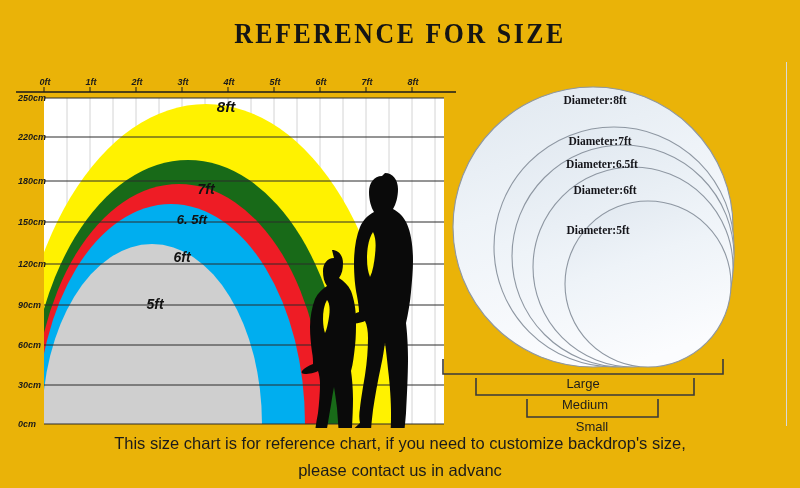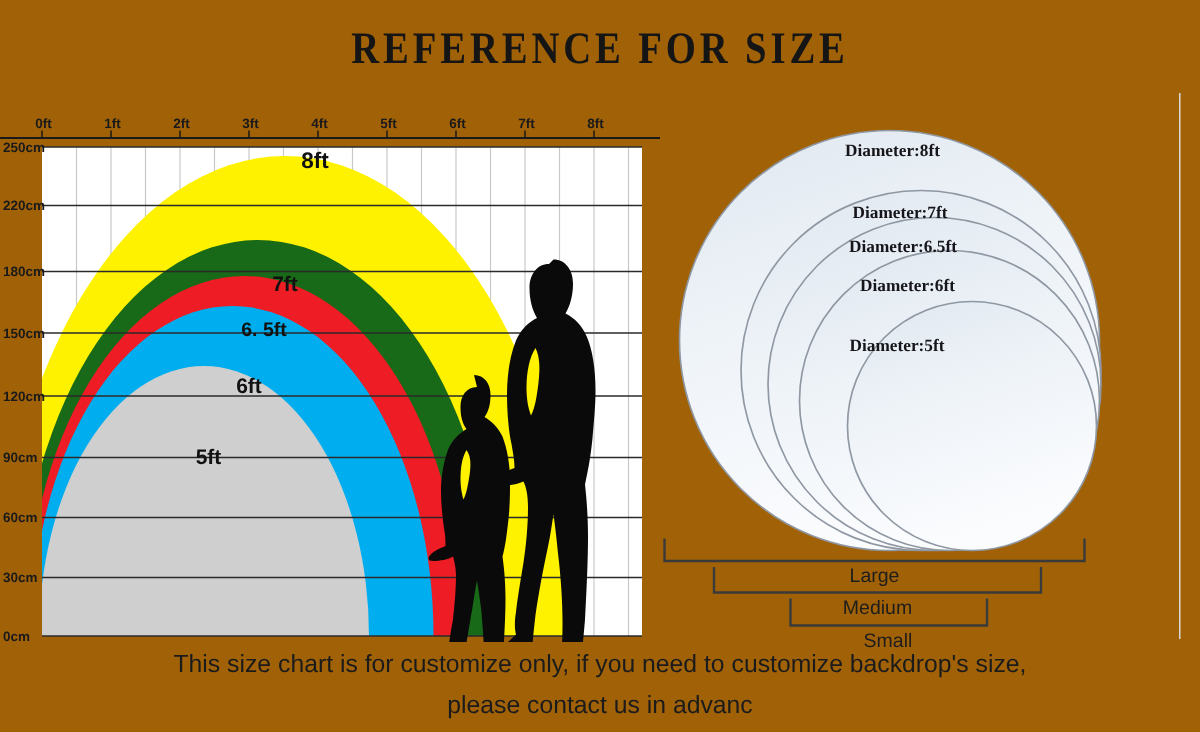--- a/index.html
+++ b/index.html
@@ -8,21 +8,21 @@
     padding: 0;
     background: #ffffff;
   }
   body {
     font-family: "Liberation Sans", sans-serif;
   }
   #page {
     position: relative;
     width: 800px;
     height: 488px;
-    background: #a16207;
+    background: #eab308;
     overflow: hidden;
   }
 
   
   #title {
     position: absolute;
     left: 0;
     top: 16px;
     width: 800px;
     text-align: center;
@@ -31,24 +31,25 @@
     font-weight: 700;
     letter-spacing: 3px;
     color: #151515;
     transform: scaleX(0.86);
     white-space: nowrap;
   }
 
   
   #left-chart {
     position: absolute;
-    left: 0;
+    left: 16px;
     top: 72px;
     width: 440px;
     height: 356px;
+    font-style: italic;
   }
   #left-chart svg { display: block; }
 
   .ylabel {
     font-family: "Liberation Sans", sans-serif;
     font-size: 9px;
     font-weight: 700;
     fill: #1a1a1a;
   }
   .xlabel {
@@ -343,17 +344,17 @@
       <g stroke="#3a3a3a" stroke-width="1.6" fill="none">
         <path d="M 97 327 L 97 345 L 228 345 L 228 327"></path>
       </g>
       <text class="bracket-label" x="162" y="359">Small</text>
     </svg>
   </div>
 
   <div id="frame-right"></div>
 
   <div id="caption">
-    <span class="cap-line">This size chart is for customize only, if you need to customize backdrop's size,</span>
+    <span class="cap-line">This size chart is for reference chart, if you need to customize backdrop's size,</span>
     <span class="cap-line">please contact us in advanc</span>
   </div>
 
 </div>
 
 </body></html>

